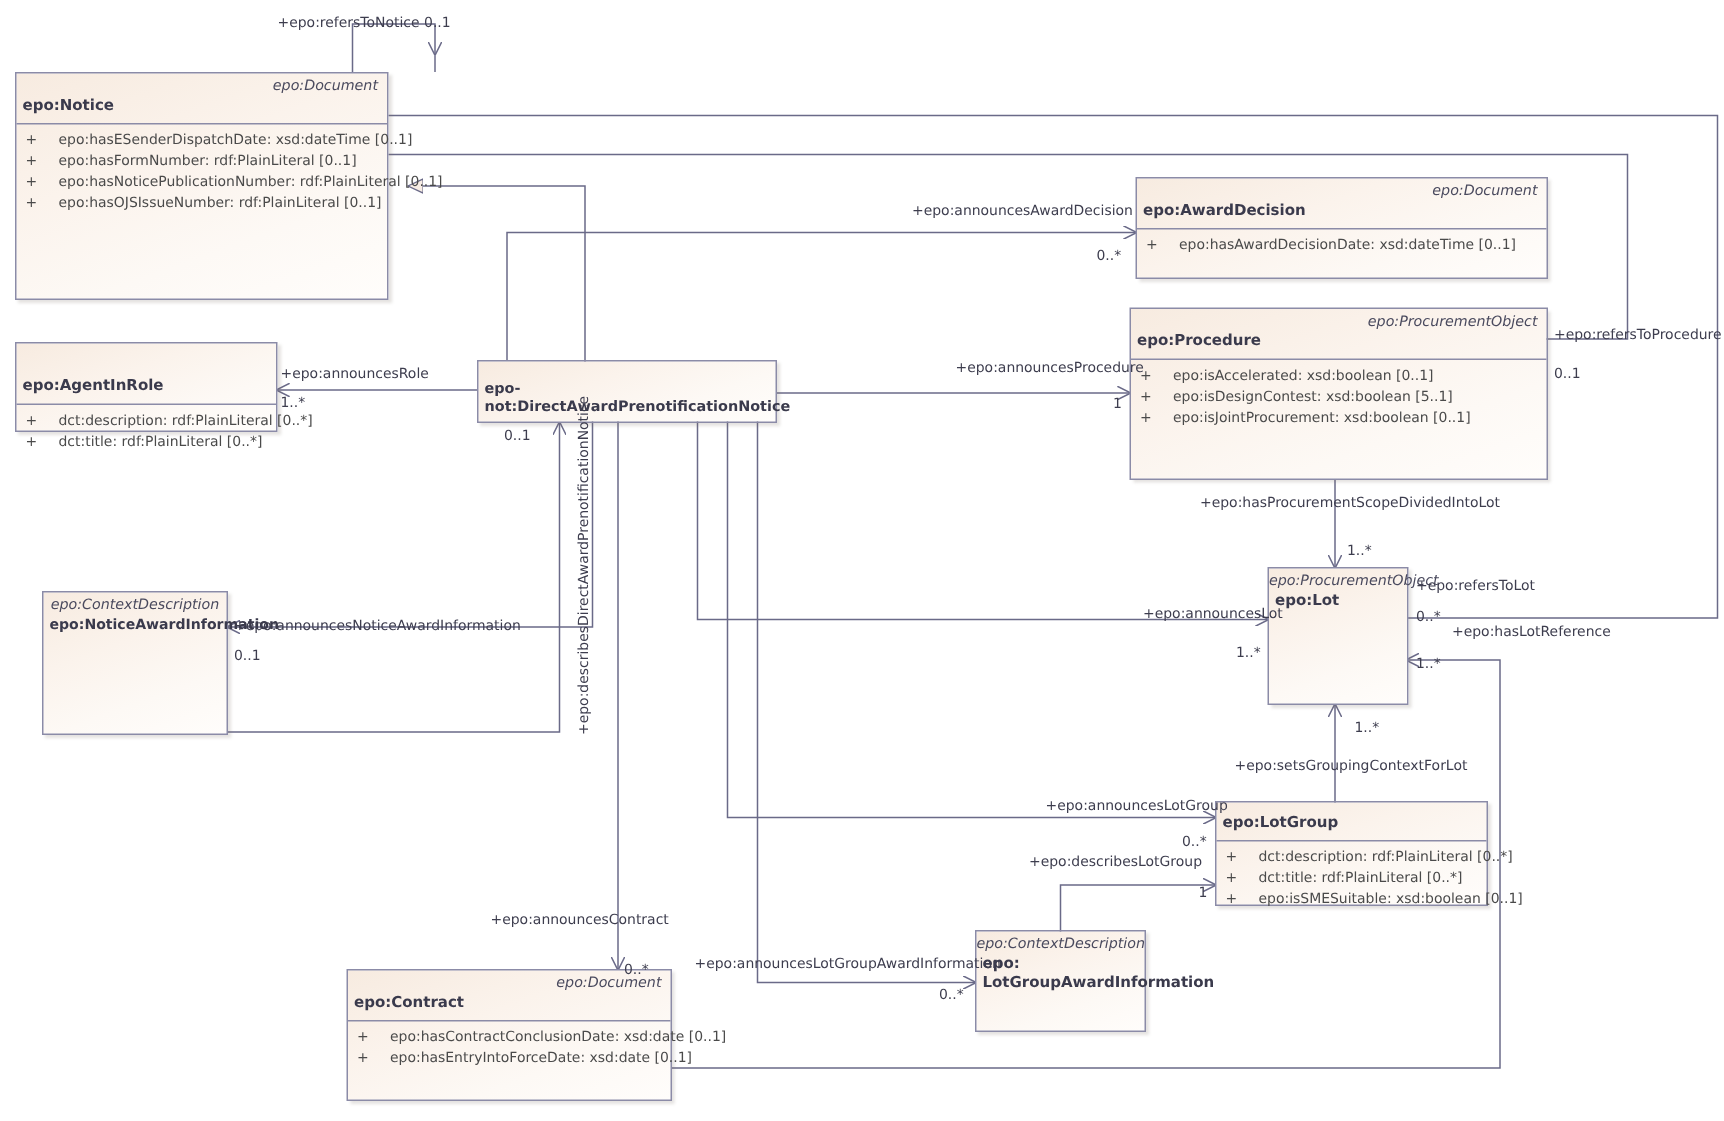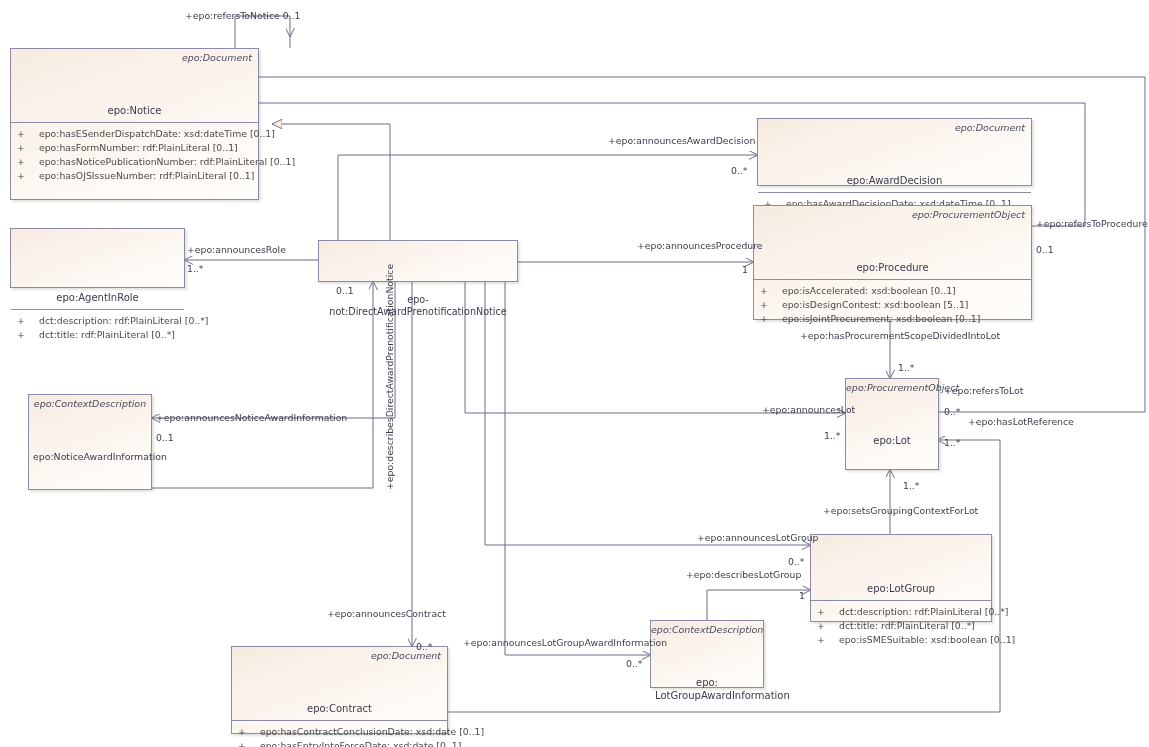--- a/index.html
+++ b/index.html
@@ -6,22 +6,22 @@
   body{width:1149px;height:747px;position:relative;overflow:hidden;
        font-family:"DejaVu Sans","Liberation Sans",sans-serif;color:#3d3d4e;}
   #canvas{position:absolute;left:0;top:0;width:1149px;height:747px;}
   svg#wires{position:absolute;left:0;top:0;width:1149px;height:747px;pointer-events:none;}
 
   .cls{position:absolute;box-sizing:border-box;border:1px solid #8b8ba7;
        background:linear-gradient(160deg,#f7ebe0 0%,#fbf3ec 38%,#fdf9f5 70%,#fffdfb 100%);
        box-shadow:2px 2px 2px rgba(120,110,100,.20);}
   .cls .stereo{font-style:italic;font-size:9.5px;color:#4a4a5e;text-align:right;
        padding:3px 6px 0 0;line-height:11px;white-space:nowrap;}
-  .cls .nm{font-weight:normal;font-size:10px;text-align:center;color:#3a3a4c;
-       padding:2px 4px 5px 4px;line-height:12px;margin-top:40px;}
+  .cls .nm{font-weight:bold;font-size:10px;text-align:left;color:#3a3a4c;
+       padding:2px 4px 5px 4px;line-height:12px;}
   .cls .sep{border-top:1px solid #8b8ba7;}
   .cls .attrs{padding:4px 2px 4px 2px;}
   .cls .attr{font-size:9.3px;line-height:14px;white-space:nowrap;color:#4a4a4a;
        padding-left:4px;}
   .cls .attr .pl{display:inline-block;width:22px;color:#4a4a4a;}
 
   .lbl{position:absolute;font-size:9.3px;color:#3d3d4e;white-space:nowrap;line-height:11px;}
   .mult{position:absolute;font-size:9.3px;color:#3d3d4e;white-space:nowrap;line-height:11px;}
   .vlbl{position:absolute;font-size:9.3px;color:#3d3d4e;white-space:nowrap;
         transform-origin:0 0;transform:rotate(-90deg);}
@@ -126,21 +126,21 @@
   <div class="cls" style="left:28px;top:394px;width:124px;height:96px;">
     <div class="stereo" style="text-align:center;padding-right:0;">epo:ContextDescription</div>
     <div class="nm" style="font-size:9.4px;">epo:NoticeAwardInformation</div>
   </div>
 
   <div class="cls" style="left:845px;top:378px;width:94px;height:92px;">
     <div class="stereo" style="text-align:center;padding-right:0;">epo:ProcurementObject</div>
     <div class="nm">epo:Lot</div>
   </div>
 
-  <div class="cls" style="left:810px;top:534px;width:182px;height:88px;">
+  <div class="cls" style="left:810px;top:534px;width:182px;height:70px;">
     <div class="nm" style="padding-top:8px;">epo:LotGroup</div>
     <div class="sep attrs">
       <div class="attr"><span class="pl">+</span><span>dct:description: rdf:PlainLiteral [0..*]</span></div>
       <div class="attr"><span class="pl">+</span><span>dct:title: rdf:PlainLiteral [0..*]</span></div>
       <div class="attr"><span class="pl">+</span><span>epo:isSMESuitable: xsd:boolean [0..1]</span></div>
     </div>
   </div>
 
   <div class="cls" style="left:650px;top:620px;width:114px;height:68px;">
     <div class="stereo" style="text-align:center;padding-right:0;">epo:ContextDescription</div>

